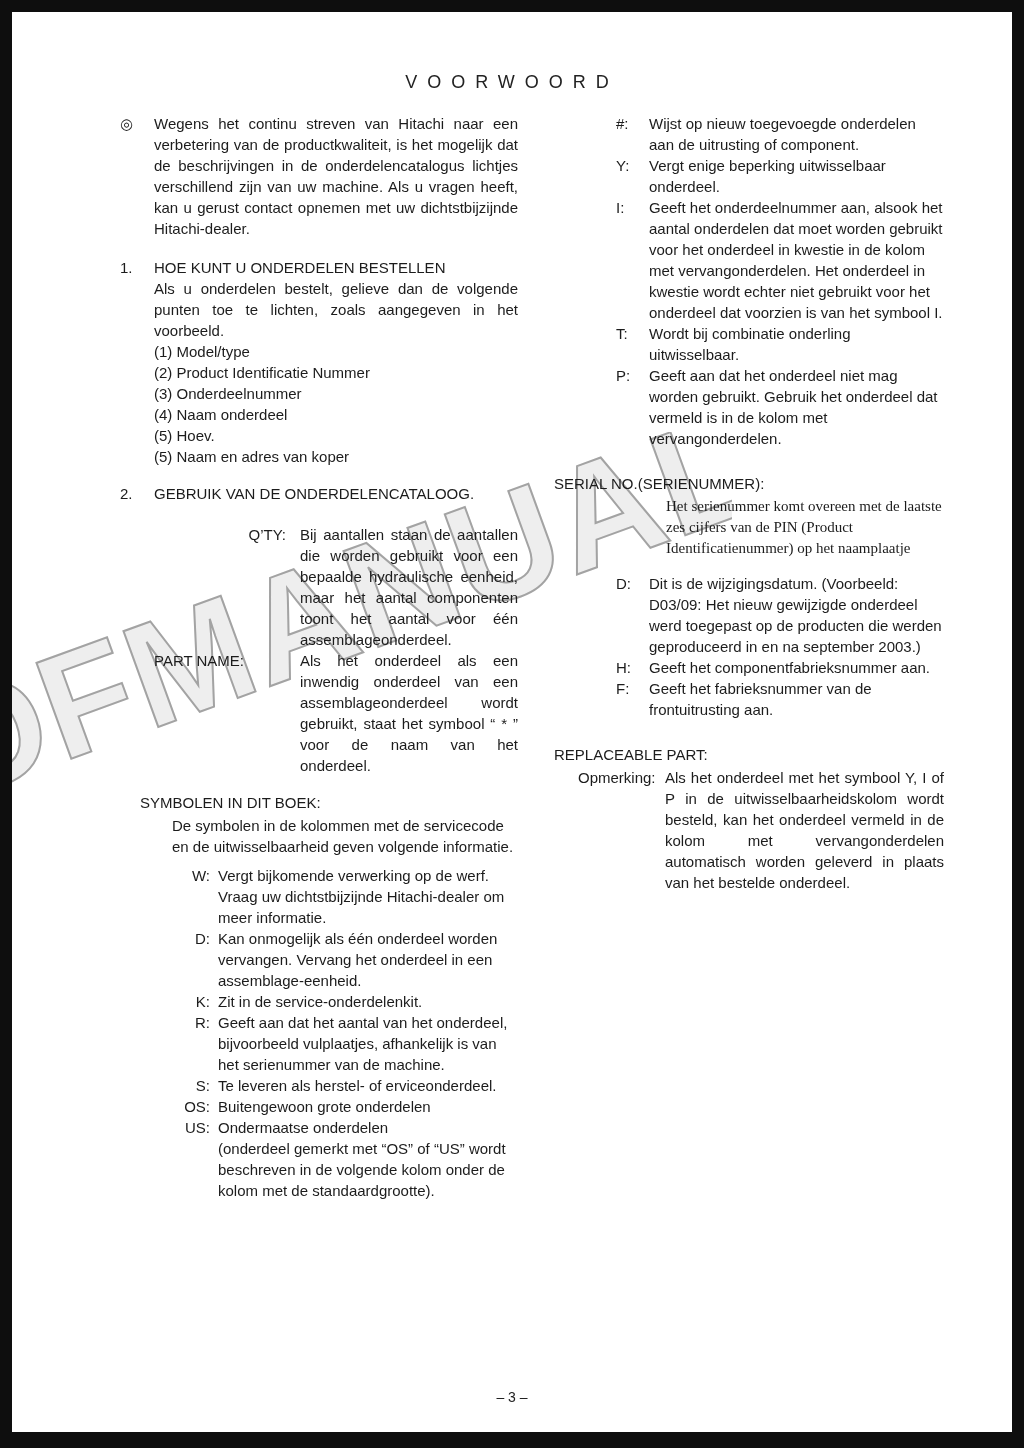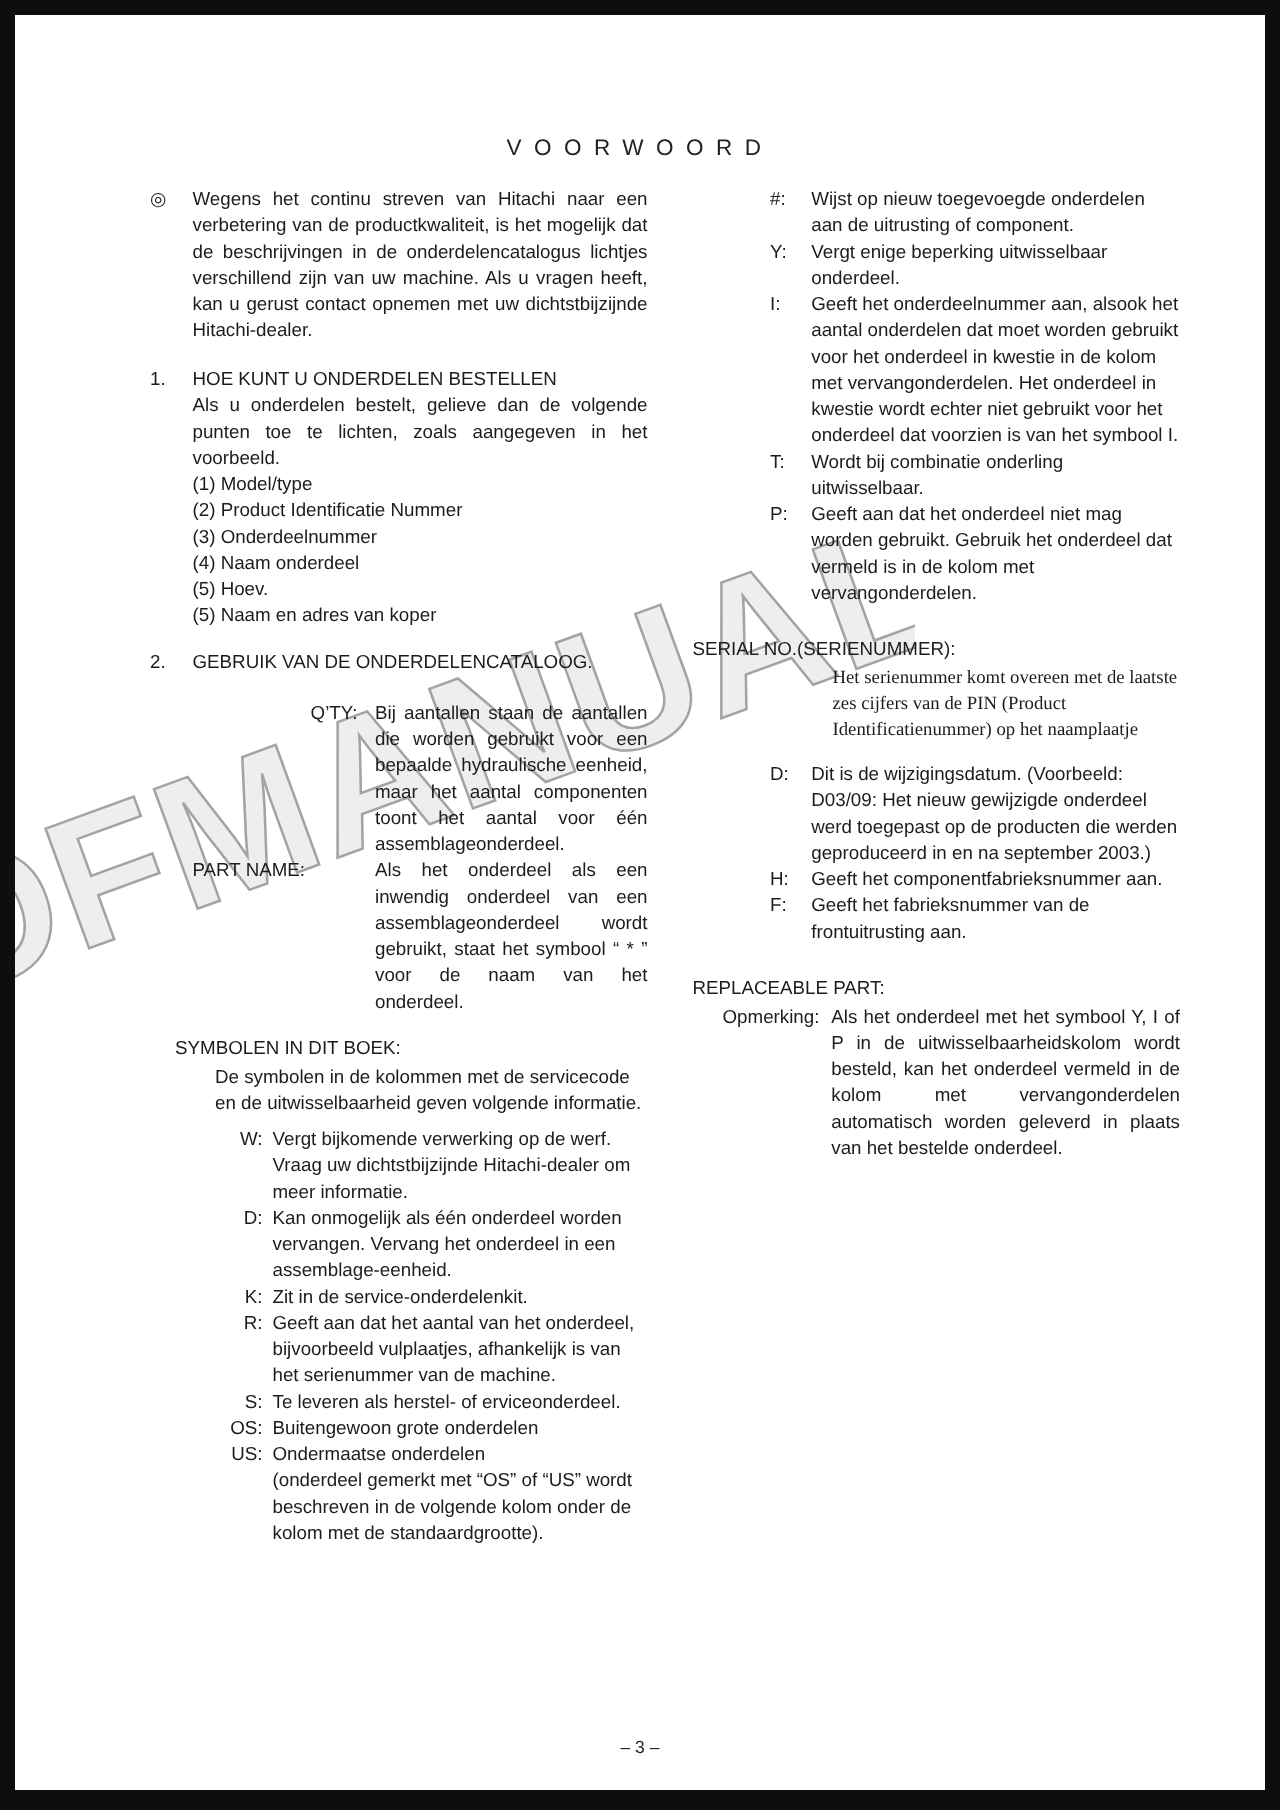--- a/index.html
+++ b/index.html
@@ -16,21 +16,21 @@
     width:100%; height:100%;
     background:#ffffff;
     color:#1c1c1c;
     font-size:15px;
     line-height:21px;
     overflow:hidden;
   }
   .title {
     text-align:center;
     margin:0;
-    padding-top:96px;
+    padding-top:60px;
     font-size:18px;
     font-weight:normal;
     letter-spacing:10px;
     color:#222;
   }
   .columns {
     display:flex;
     margin-top:20px;
     padding:0 68px 0 108px;
     gap:36px;

